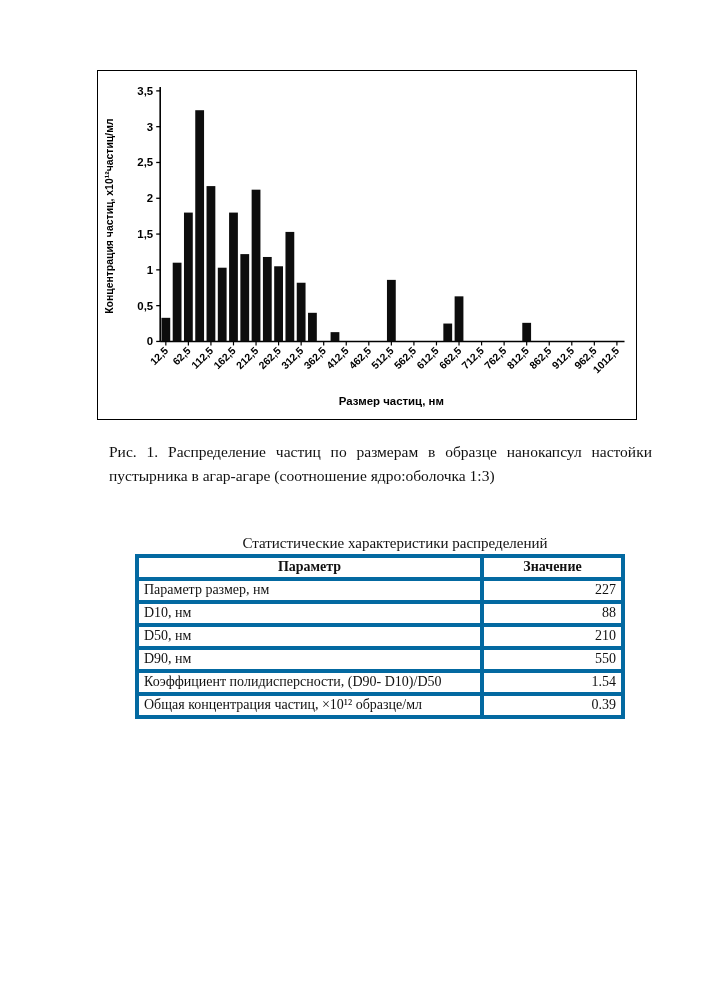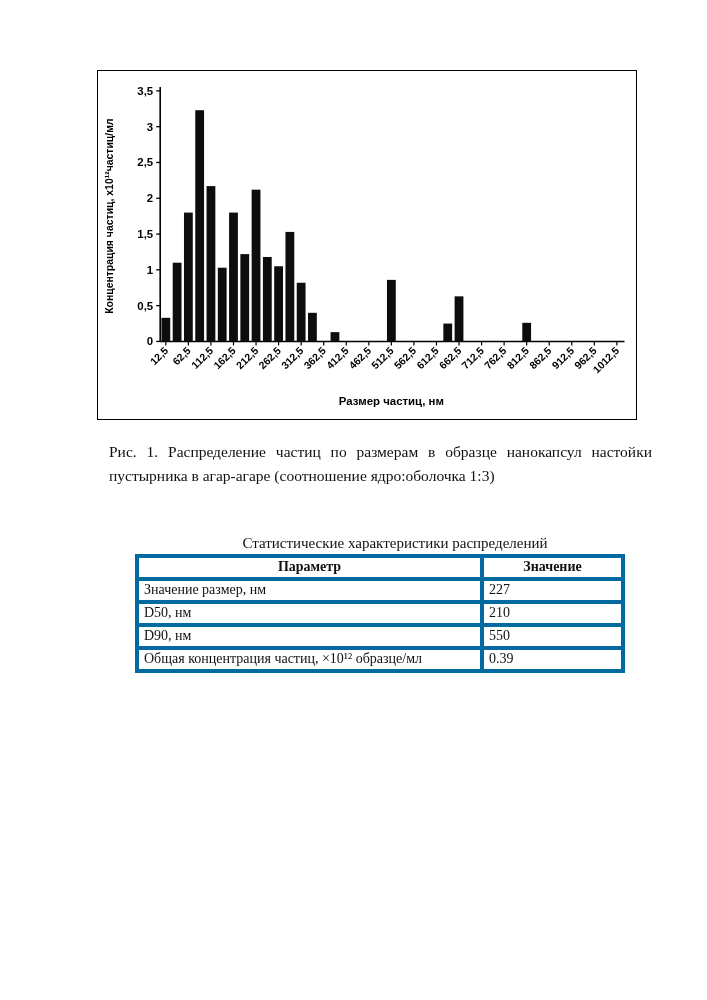--- a/index.html
+++ b/index.html
@@ -28,21 +28,21 @@
     font-size:14px;
   }
   table.stats th, table.stats td{
     border:4px solid #0369a1;
     padding:1px 5px;
     height:17px;
     line-height:1.2;
   }
   table.stats th{font-weight:bold;text-align:center;}
   td.param{text-align:left;width:71%;}
-  td.value{text-align:left;width:29%;}
+  td.value{text-align:right;width:29%;}
   .chart-text{font-family:"Liberation Sans", sans-serif;font-weight:bold;fill:#000;}
 </style>
 </head>
 <body>
 
 <div>
 
   <div class="figure-box">
     <svg id="chart-svg" viewBox="0 0 540 350">
         <line x1="62" y1="16" x2="62" y2="272" stroke="#000" stroke-width="1.6"></line>
@@ -135,30 +135,38 @@
 
   <table class="stats">
     <thead>
       <tr id="stats-head-row">
           <th>Параметр</th>
           <th>Значение</th>
         </tr>
     </thead>
     <tbody id="stats-body">
         <tr>
-          <td class="param">Значение размер, нм</td>
+          <td class="param">Параметр размер, нм</td>
           <td class="value">227</td>
+        </tr>
+        <tr>
+          <td class="param">D10, нм</td>
+          <td class="value">88</td>
         </tr>
         <tr>
           <td class="param">D50, нм</td>
           <td class="value">210</td>
         </tr>
         <tr>
           <td class="param">D90, нм</td>
           <td class="value">550</td>
+        </tr>
+        <tr>
+          <td class="param">Коэффициент полидисперсности, (D90- D10)/D50</td>
+          <td class="value">1.54</td>
         </tr>
         <tr>
           <td class="param">Общая концентрация частиц, ×10¹² образце/мл</td>
           <td class="value">0.39</td>
         </tr>
       </tbody>
   </table>
 
 </div>
 

